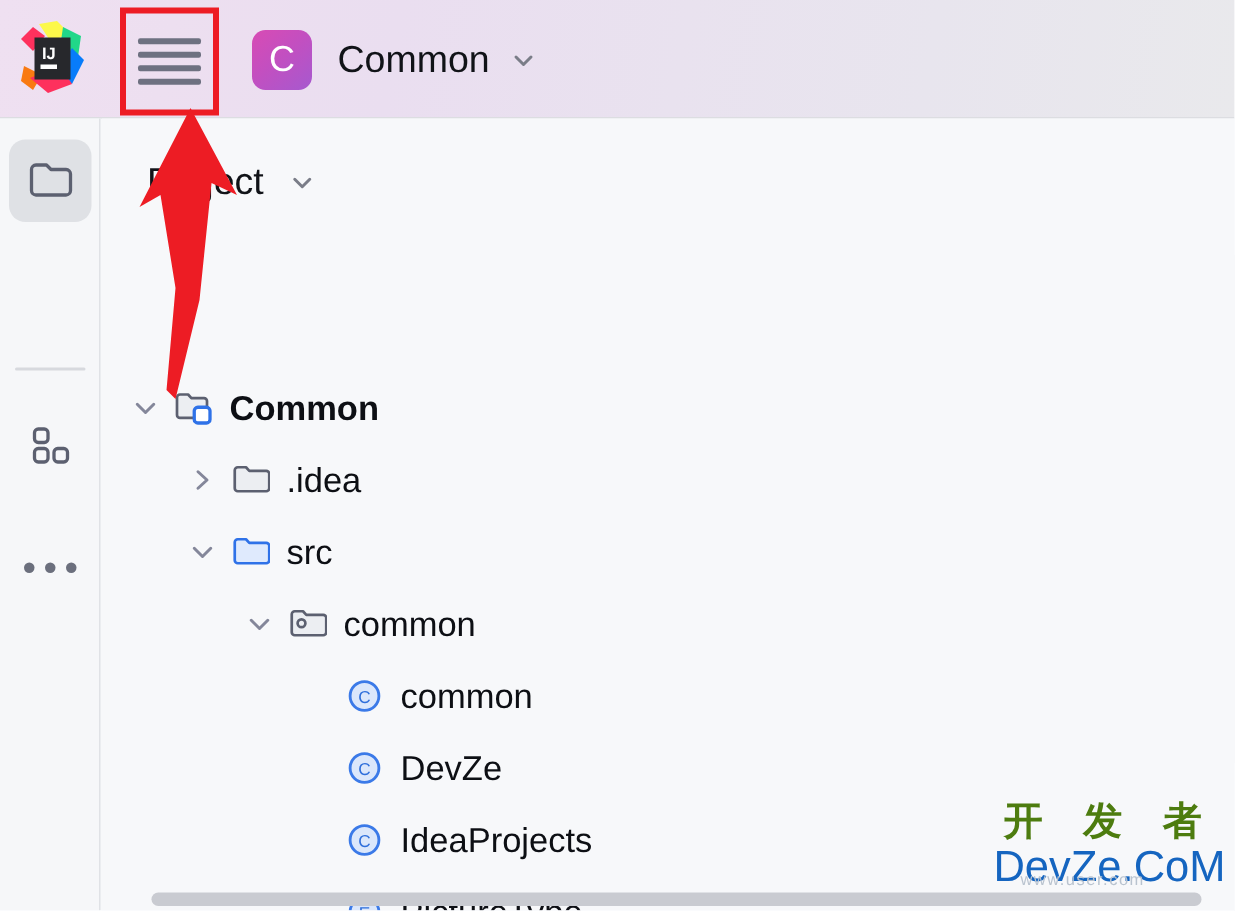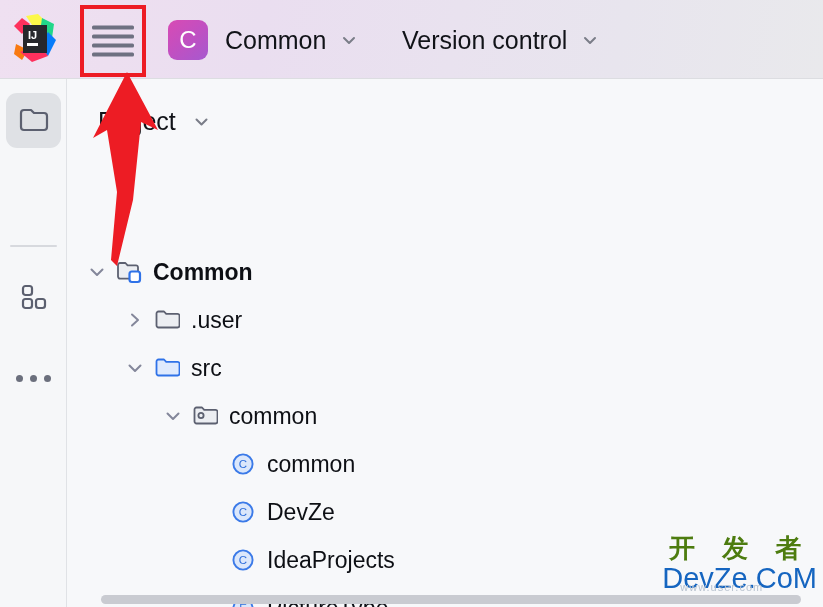--- a/index.html
+++ b/index.html
@@ -334,26 +334,20 @@
     </div>
 
     <div class="proj-chip">
       <div class="proj-badge">C</div>
       <div class="proj-name">Common</div>
       <svg class="chev" viewBox="0 0 18 18">
         <path d="M4 7 L9 12 L14 7"></path>
       </svg>
     </div>
 
-    <div class="vcs-chip">
-      <div class="vcs-name">Version control</div>
-      <svg class="chev" viewBox="0 0 18 18">
-        <path d="M4 7 L9 12 L14 7"></path>
-      </svg>
-    </div>
   </div>
 
   <div class="rail">
 
     <div class="rail-btn selected" style="top:14px;">
       <svg width="30" height="26" viewBox="0 0 30 26">
         <path d="M2 5 a3 3 0 0 1 3-3 h7 l3 3 h10 a3 3 0 0 1 3 3 v11 a3 3 0 0 1 -3 3 h-20 a3 3 0 0 1 -3 -3 z" fill="none" stroke="#5c6070" stroke-width="2.2" stroke-linejoin="round"></path>
       </svg>
     </div>
 
@@ -404,21 +398,21 @@
           <span class="twisty">
             <svg width="22" height="22" viewBox="0 0 22 22">
               <path d="M8 5.5 L14 11 L8 16.5"></path>
             </svg>
           </span>
           <span class="ico">
             <svg width="26" height="26" viewBox="0 0 26 26">
               <path d="M2.5 6.5 a2 2 0 0 1 2-2 h5.5 l2.2 2.4 h11.3 a2 2 0 0 1 2 2 v9.6 a2 2 0 0 1 -2 2 h-19 a2 2 0 0 1 -2 -2 z" fill="#eceef2" stroke="#5c6070" stroke-width="1.8" stroke-linejoin="round"></path>
             </svg>
           </span>
-          <span class="label">.user</span>
+          <span class="label">.idea</span>
         </div>
         <div class="row" style="padding-left: 56px;">
           <span class="twisty">
             <svg width="22" height="22" viewBox="0 0 22 22">
               <path d="M5.5 8.5 L11 14 L16.5 8.5"></path>
             </svg>
           </span>
           <span class="ico">
             <svg width="26" height="26" viewBox="0 0 26 26">
               <path d="M2.5 6.5 a2 2 0 0 1 2-2 h5.5 l2.2 2.4 h11.3 a2 2 0 0 1 2 2 v9.6 a2 2 0 0 1 -2 2 h-19 a2 2 0 0 1 -2 -2 z" fill="#dfeafd" stroke="#2f72e8" stroke-width="1.8" stroke-linejoin="round"></path>

